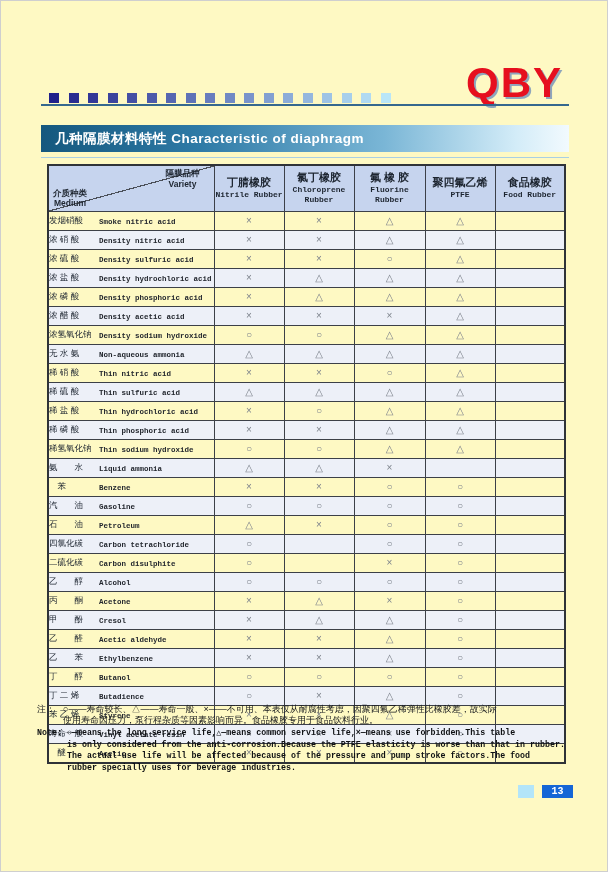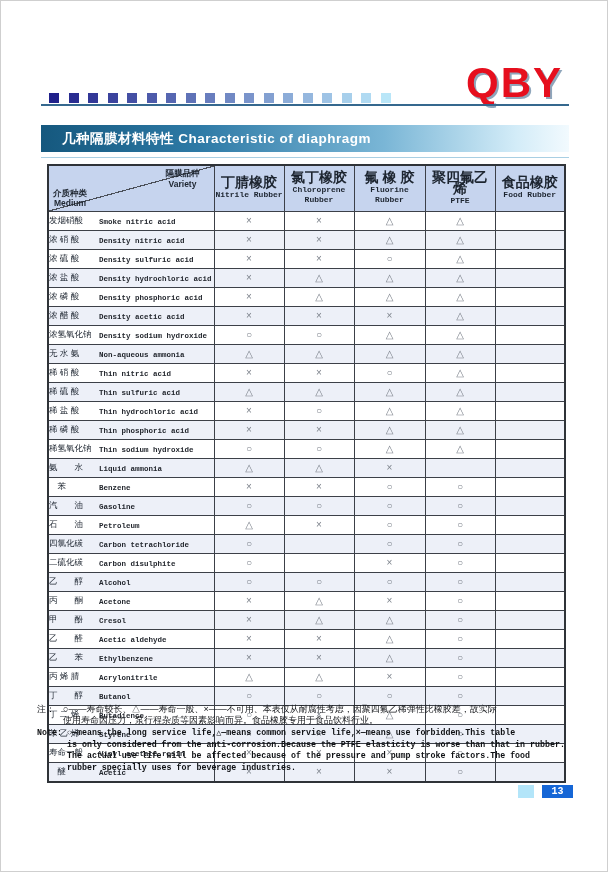--- a/index.html
+++ b/index.html
@@ -1,47 +1,47 @@
 <!DOCTYPE html>
 <html><head>
 <meta charset="utf-8">
 <style>
   html,body{margin:0;padding:0;background:#e9e9e9;font-family:"Liberation Sans",sans-serif;}
-  .page{position:relative;width:608px;height:872px;background:#ffffff;border:1px solid #cfcfcf;
+  .page{position:relative;width:608px;height:872px;background:#fef9c3;border:1px solid #cfcfcf;
         box-sizing:border-box;margin:0 auto;overflow:hidden;}
 
   
   .squares{position:absolute;left:48px;top:88px;height:11px;white-space:nowrap;}
   .squares span{display:inline-block;width:10px;height:10px;margin-right:9.5px;}
   .logo{position:absolute;right:44px;top:58px;font-size:42px;font-weight:900;letter-spacing:2px;
         color:#e60f1e;font-family:"Liberation Sans",sans-serif;
         text-shadow:2px 2px 0 #8fa6bb;}
   .header-rule{position:absolute;left:40px;top:103px;width:528px;height:2px;background:#35688e;}
 
   
   .title-bar{position:absolute;left:40px;top:124px;width:528px;height:27px;
       background:linear-gradient(90deg,#15587e 0%,#2e7aa6 30%,#7ab6d6 65%,#d3ecf8 90%,#f2fafe 100%);
       display:flex;align-items:center;}
-  .title-bar span{color:#ffffff;font-size:13.5px;font-weight:bold;padding-left:21px;letter-spacing:0.5px;}
+  .title-bar span{color:#ffffff;font-size:13.5px;font-weight:bold;padding-left:14px;letter-spacing:0.5px;}
   .title-underline{position:absolute;left:40px;top:156px;width:528px;height:1px;background:#a9cfe3;}
 
   
   table.diaphragm{position:absolute;left:46px;top:163px;width:517px;border-collapse:collapse;
       table-layout:fixed;border:2px solid #2f3338;}
   table.diaphragm th,table.diaphragm td{border:1px solid #3c4048;padding:0;}
   thead tr{height:46px;background:#c6d4ee;margin-top:12px;}
   th.corner{position:relative;
       background-image:linear-gradient(to bottom right,transparent calc(50% - 0.6px),
         #4a4f58 calc(50% - 0.6px),#4a4f58 calc(50% + 0.6px),transparent calc(50% + 0.6px));}
   th.corner .variety{position:absolute;top:2px;right:14px;text-align:center;font-size:8.5px;
       font-weight:bold;color:#1d2530;white-space:pre-line;line-height:10.5px;}
   th.corner .medium{position:absolute;bottom:2px;left:4px;text-align:center;font-size:8.5px;
       font-weight:bold;color:#1d2530;white-space:pre-line;line-height:10.5px;}
   th.colhead{vertical-align:middle;}
-  th.colhead .cn{display:block;font-size:14px;font-weight:bold;color:#1d2530;line-height:11px;margin-top:1px;}
+  th.colhead .cn{display:block;font-size:11px;font-weight:bold;color:#1d2530;line-height:11px;margin-top:1px;}
   th.colhead .en{display:block;font-size:8px;font-weight:bold;color:#1d2530;
       font-family:"Liberation Mono",monospace;line-height:10px;white-space:pre-line;margin-top:2px;}
   tbody tr{height:16.37px;}
   tbody tr:nth-child(even){background:#edf0f8;}
   td.medium-cell{text-align:left;padding-left:3px;white-space:nowrap;overflow:hidden;}
   td.medium-cell .cn{display:inline-block;width:50px;font-size:8.5px;color:#1d2530;vertical-align:middle;}
   td.medium-cell .en{font-size:7.5px;color:#23272e;font-family:"Liberation Mono",monospace;
       font-weight:600;vertical-align:middle;}
   td.sym{text-align:center;font-size:10px;color:#7d838c;line-height:16px;}
 
@@ -304,28 +304,20 @@
         </tr>
         <tr>
           <td class="medium-cell"><span class="cn">乙　　苯</span><span class="en">Ethylbenzene</span></td>
           <td class="sym">×</td>
           <td class="sym">×</td>
           <td class="sym">△</td>
           <td class="sym">○</td>
           <td class="sym"></td>
         </tr>
         <tr>
-          <td class="medium-cell"><span class="cn">丙 烯 腈</span><span class="en">Acrylonitrile</span></td>
-          <td class="sym">△</td>
-          <td class="sym">△</td>
-          <td class="sym">×</td>
-          <td class="sym">○</td>
-          <td class="sym"></td>
-        </tr>
-        <tr>
           <td class="medium-cell"><span class="cn">丁　　醇</span><span class="en">Butanol</span></td>
           <td class="sym">○</td>
           <td class="sym">○</td>
           <td class="sym">○</td>
           <td class="sym">○</td>
           <td class="sym"></td>
         </tr>
         <tr>
           <td class="medium-cell"><span class="cn">丁 二 烯</span><span class="en">Butadience</span></td>
           <td class="sym">○</td>

